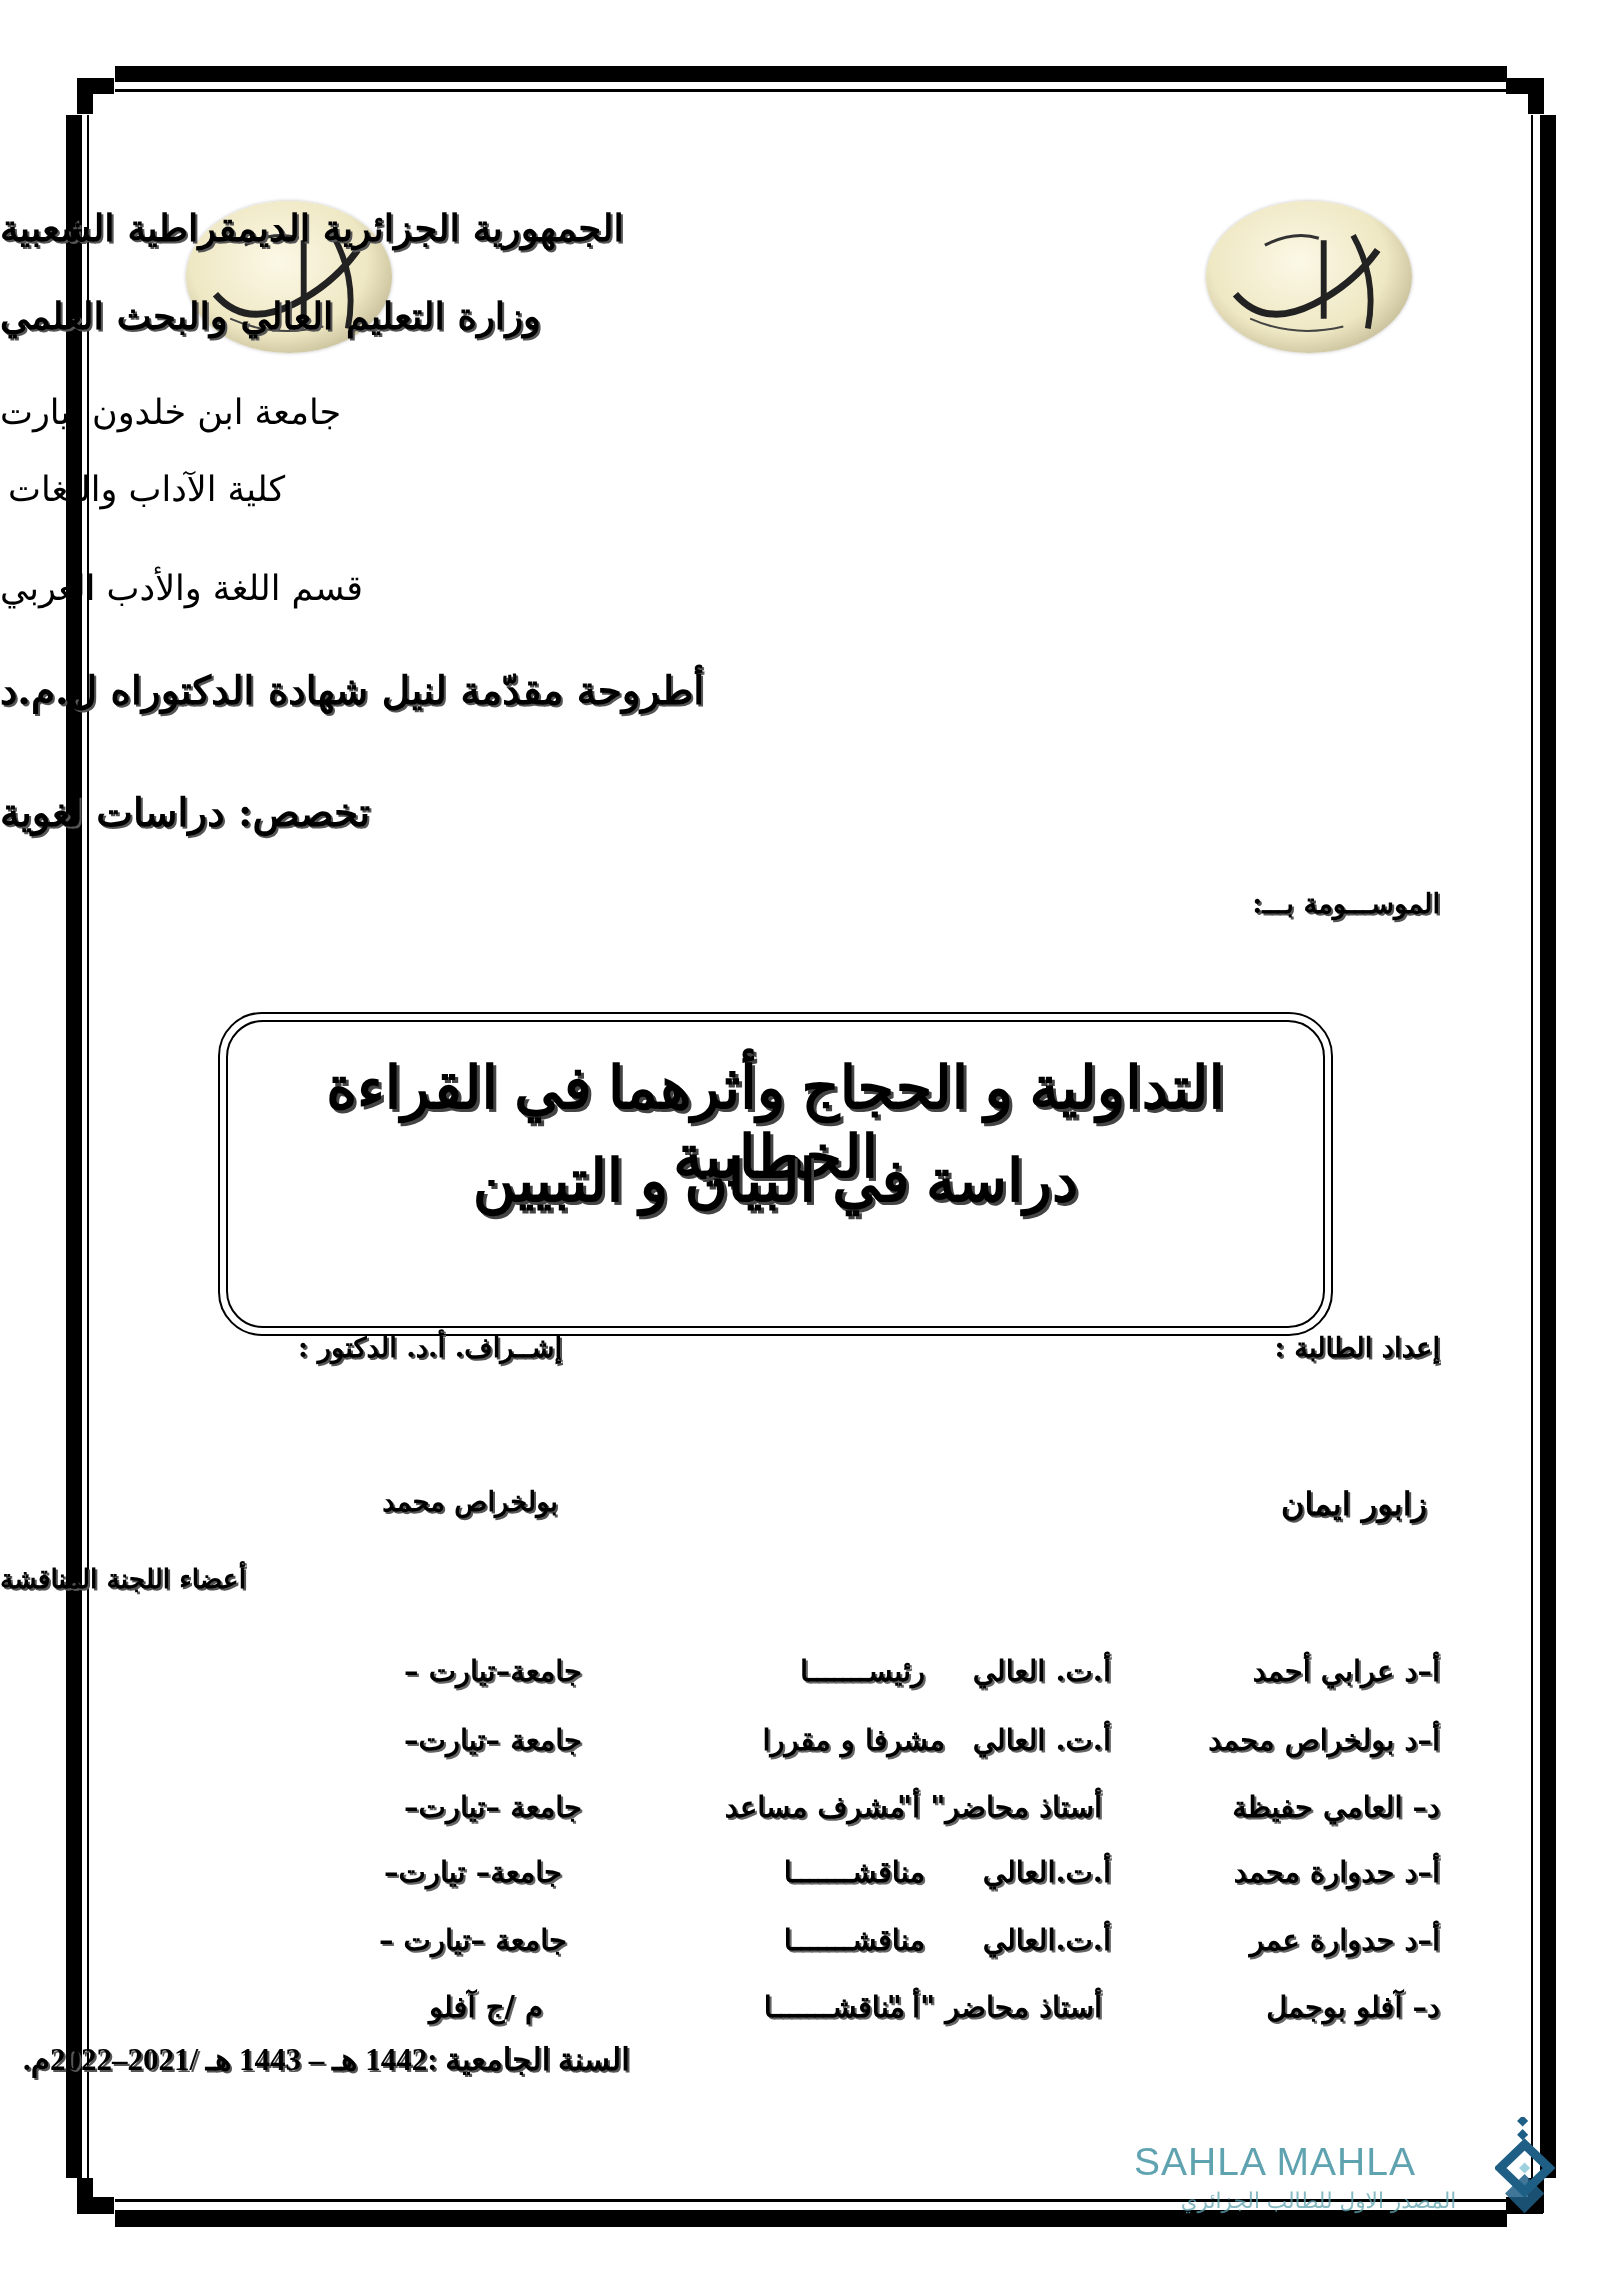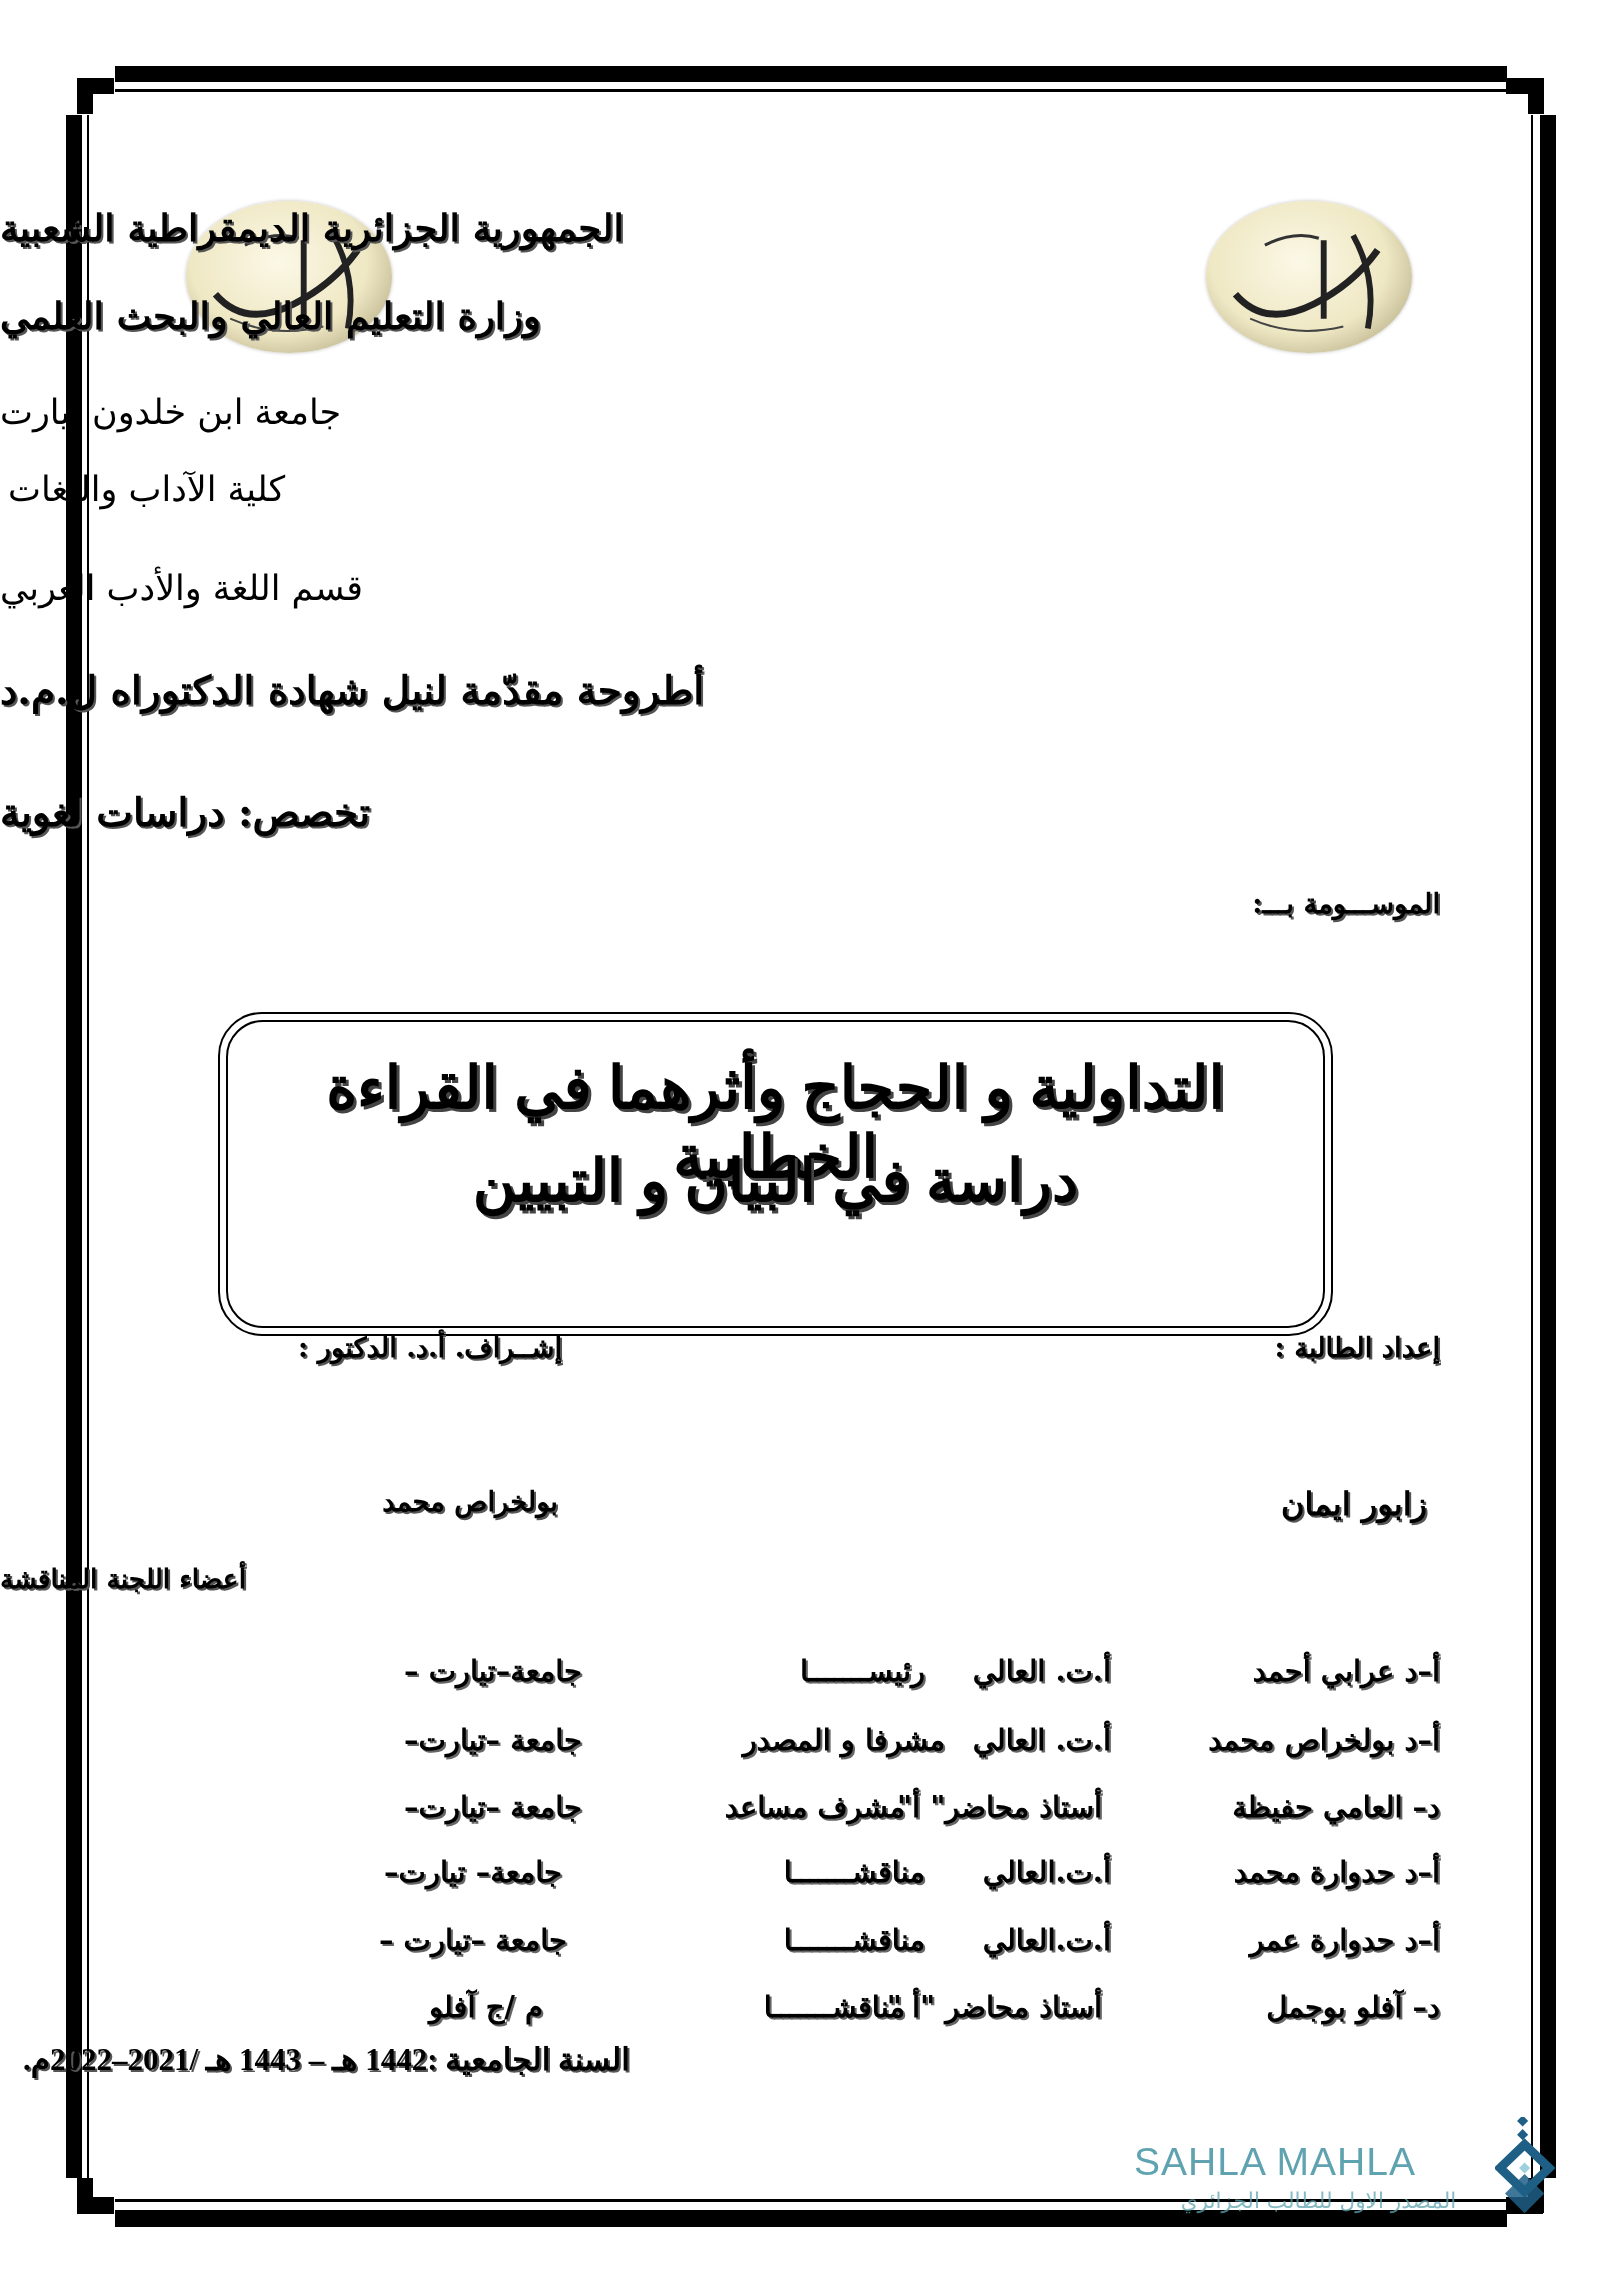--- a/index.html
+++ b/index.html
@@ -99,21 +99,21 @@
 <div>
   <div class="row" style="top:1654px; left:0; width:1621px;">
     <span class="cell" style="right:181px;">أ–د عرابي أحمد</span>
     <span class="cell" style="right:510px;">أ.ت. العالي</span>
     <span class="cell" style="right:696px;">رئيســـــــا</span>
     <span class="cell" style="right:1039px;">جامعة–تيارت –</span>
   </div>
   <div class="row" style="top:1723px; left:0; width:1621px;">
     <span class="cell" style="right:181px;text-align:right;">أ–د بولخراص محمد</span>
     <span class="cell" style="right:510px;">أ.ت. العالي</span>
-    <span class="cell" style="right:676px;">مشرفا و المصدر</span>
+    <span class="cell" style="right:676px;">مشرفا و مقررا</span>
     <span class="cell" style="right:1039px;">جامعة –تيارت–</span>
   </div>
   <div class="row" style="top:1790px; left:0; width:1621px;">
     <span class="cell" style="right:181px;">د– العامي حفيظة</span>
     <span class="cell" style="right:519px;">أستاذ محاضر" أ"</span>
     <span class="cell" style="right:716px;">مشرف مساعد</span>
     <span class="cell" style="right:1039px;">جامعة –تيارت–</span>
   </div>
   <div class="row" style="top:1855px; left:0; width:1621px;">
     <span class="cell" style="right:181px;">أ–د حدوارة محمد</span>

